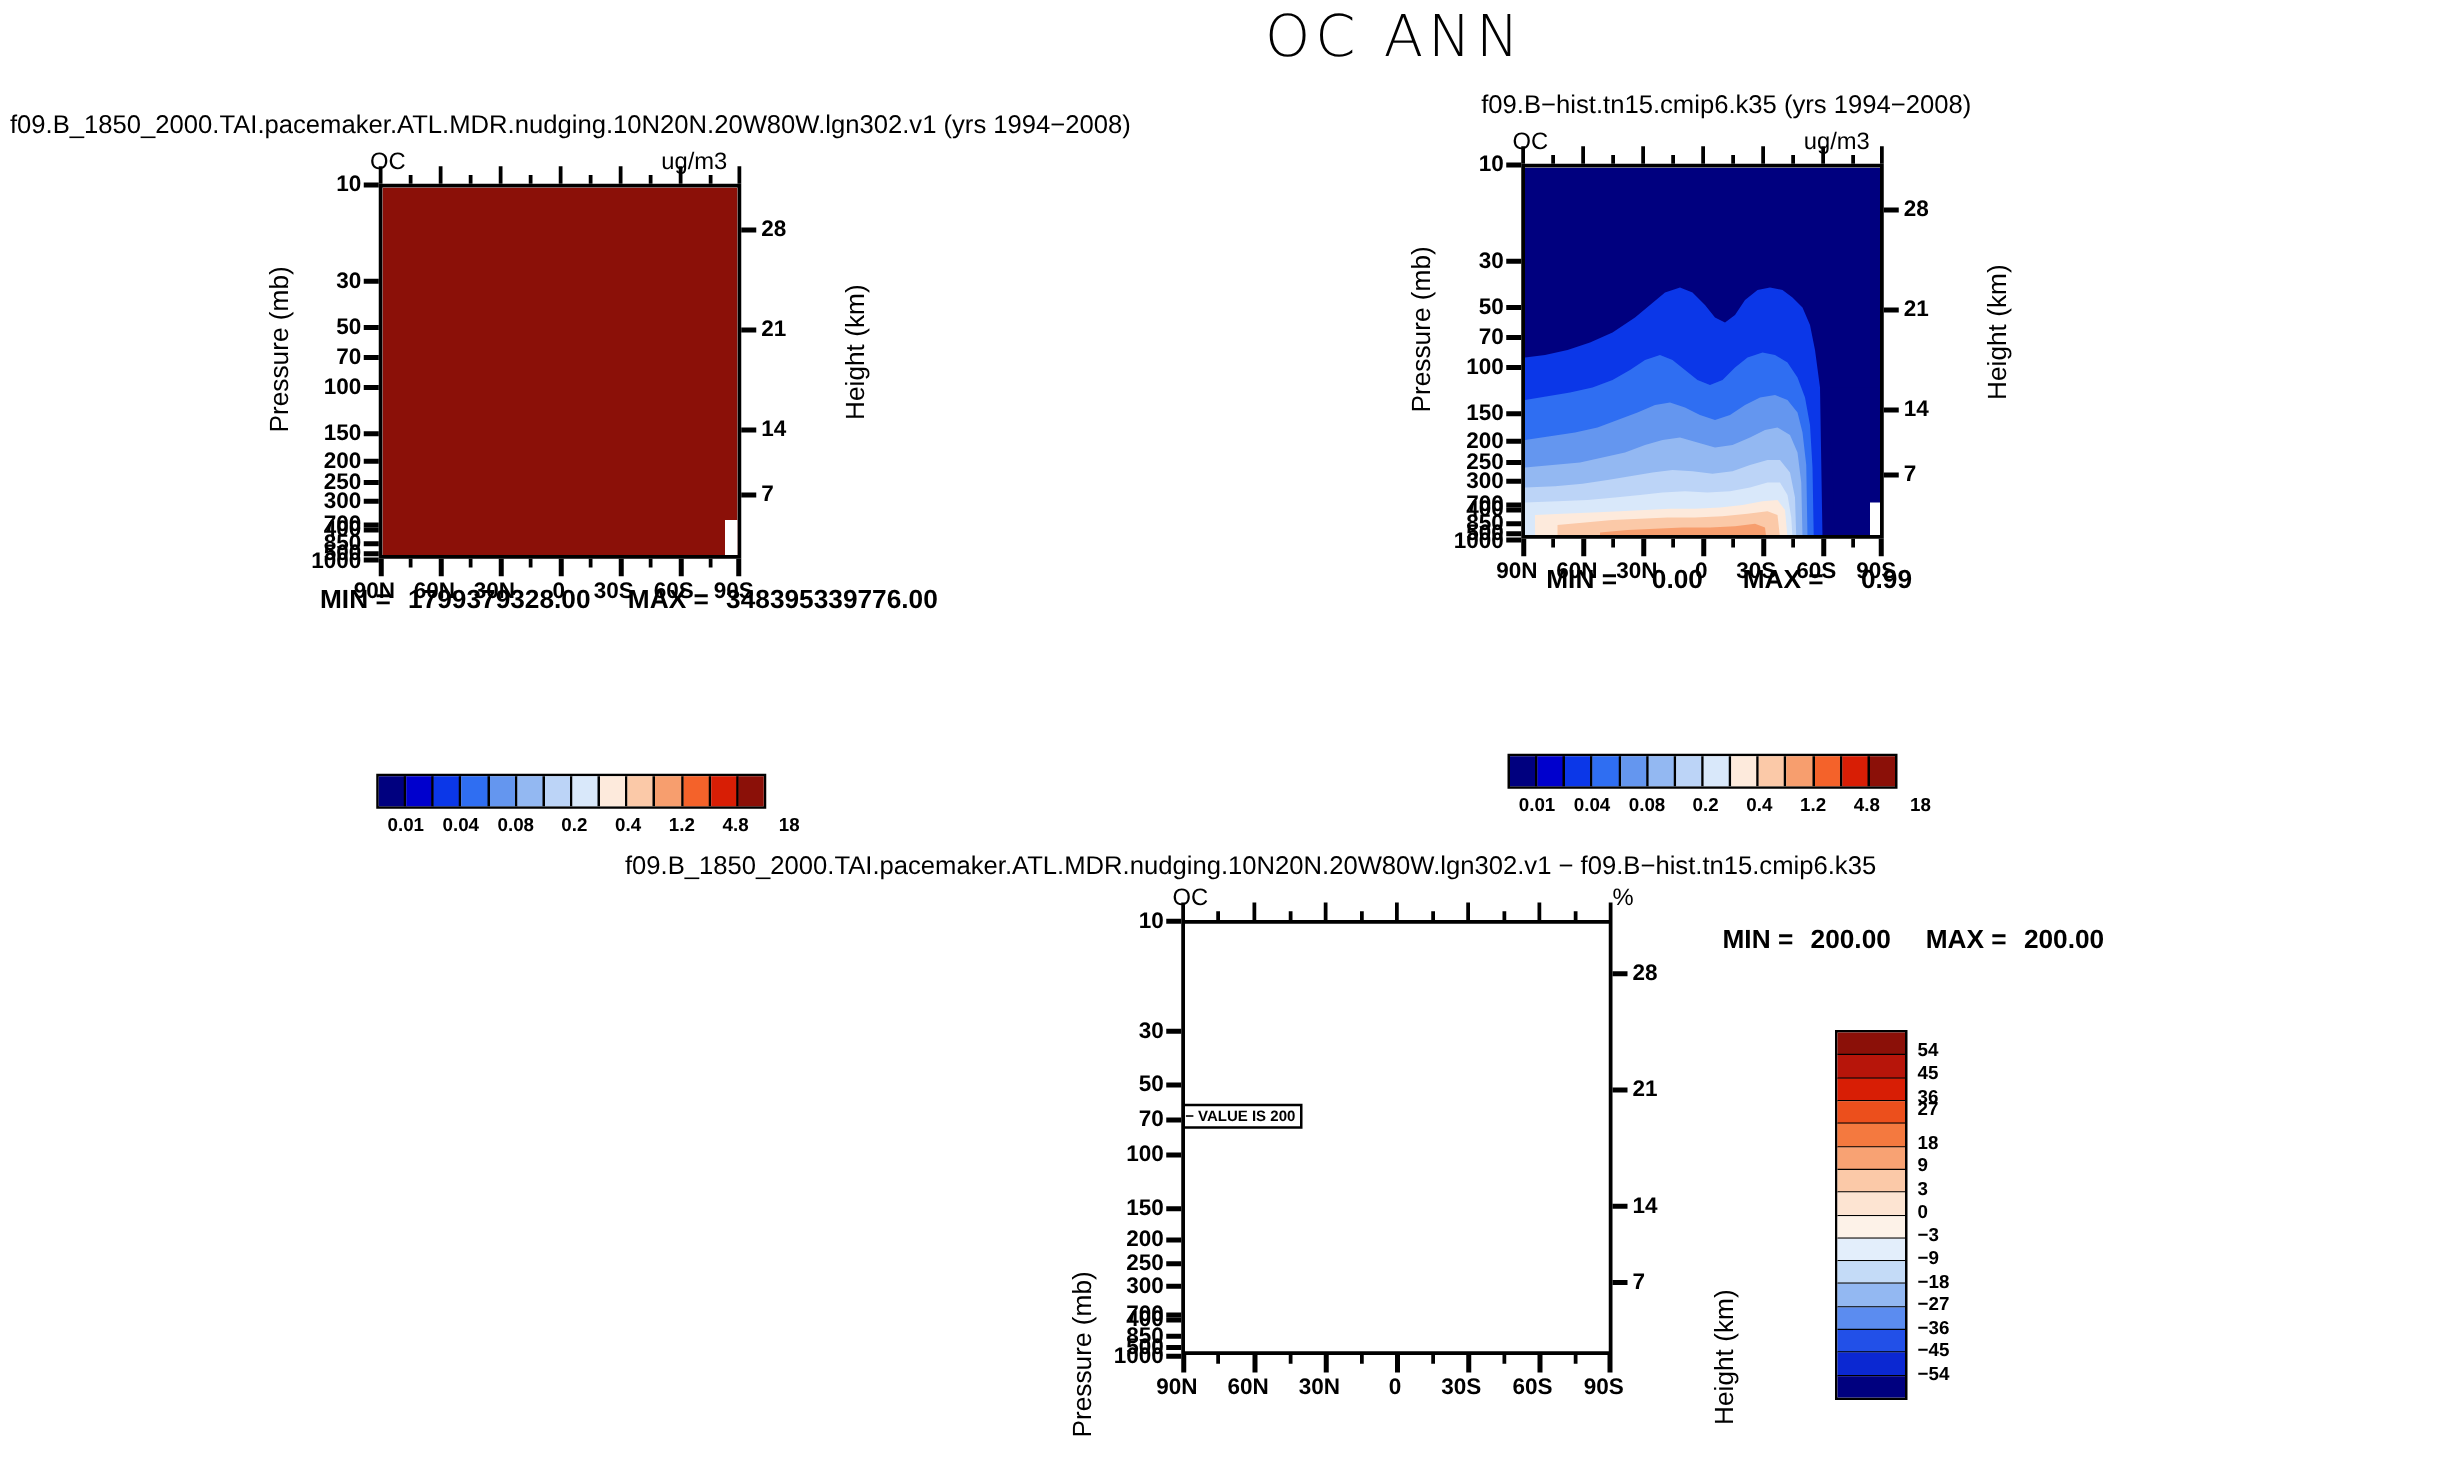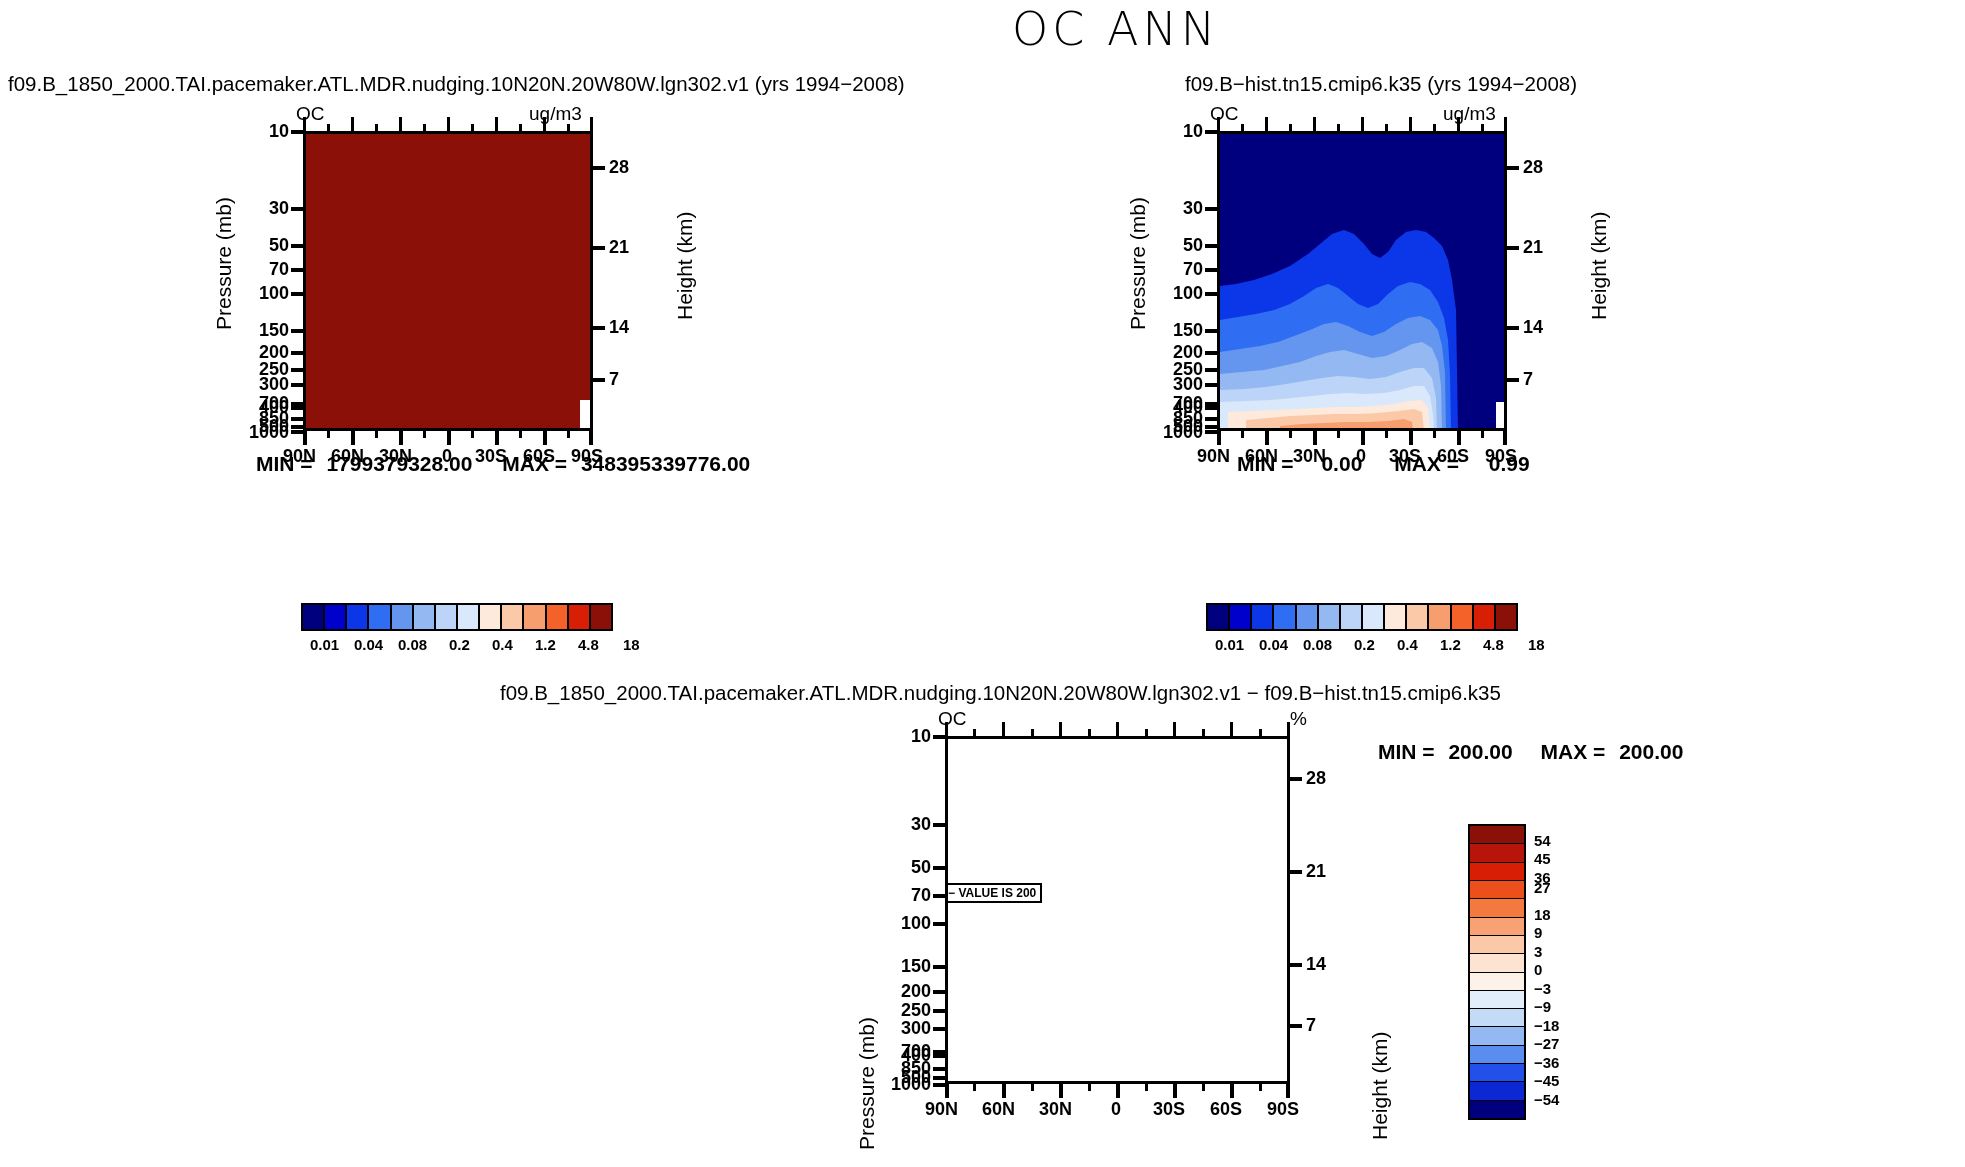--- a/index.html
+++ b/index.html
@@ -22,21 +22,21 @@
   .vcb{border:2px solid #000;box-sizing:border-box;display:flex;flex-direction:column;}
   .vcbcell{width:100%;flex:1 1 auto;border-bottom:1px solid #000;box-sizing:border-box;}
   .vcbcell:last-child{border-bottom:none;}
   .constbox{border:2px solid #000;background:#fff;font-size:12px;font-weight:700;padding:1px 4px;letter-spacing:0px;white-space:nowrap;box-shadow:0 0 0 1px #fff inset;}
 </style>
 </head>
 <body>
 
 <div class="abs ttl" style="left:1012px;top:2px;">OC ANN</div>
 
-<div class="abs" style="left:0;top:0;width:900px;height:690px;">
+<div class="abs" style="left:0;top:16px;width:900px;height:690px;">
 
   <div class="abs panel-title" style="left:8px;top:72px;">f09.B_1850_2000.TAI.pacemaker.ATL.MDR.nudging.10N20N.20W80W.lgn302.v1  (yrs 1994−2008)</div>
 
   <div class="abs unit" style="left:296px;top:103px;">OC</div>
   <div class="abs unit" style="left:529px;top:103px;">ug/m3</div>
 
   <div class="abs axname rot90" style="left:212px;top:330px;">Pressure (mb)</div>
 
   <div class="abs axname rot90" style="left:673px;top:320px;">Height (km)</div>
 

